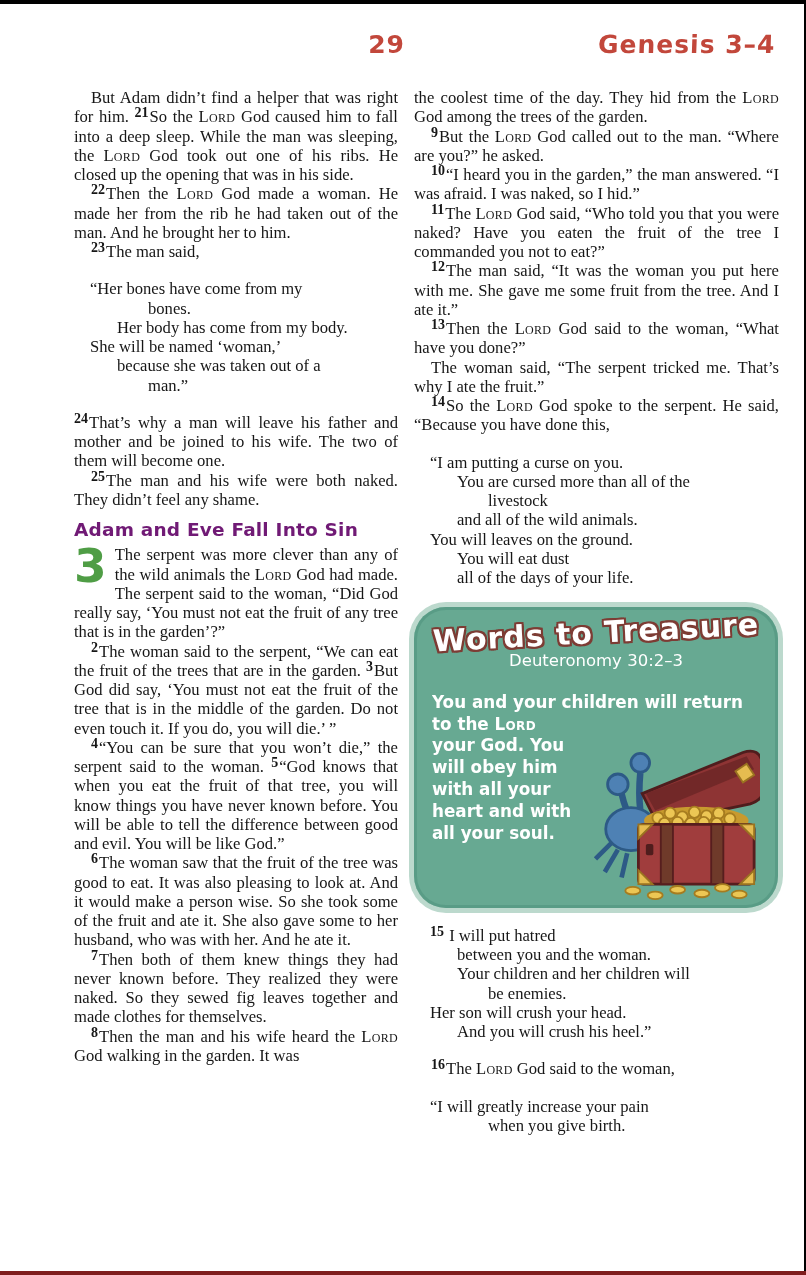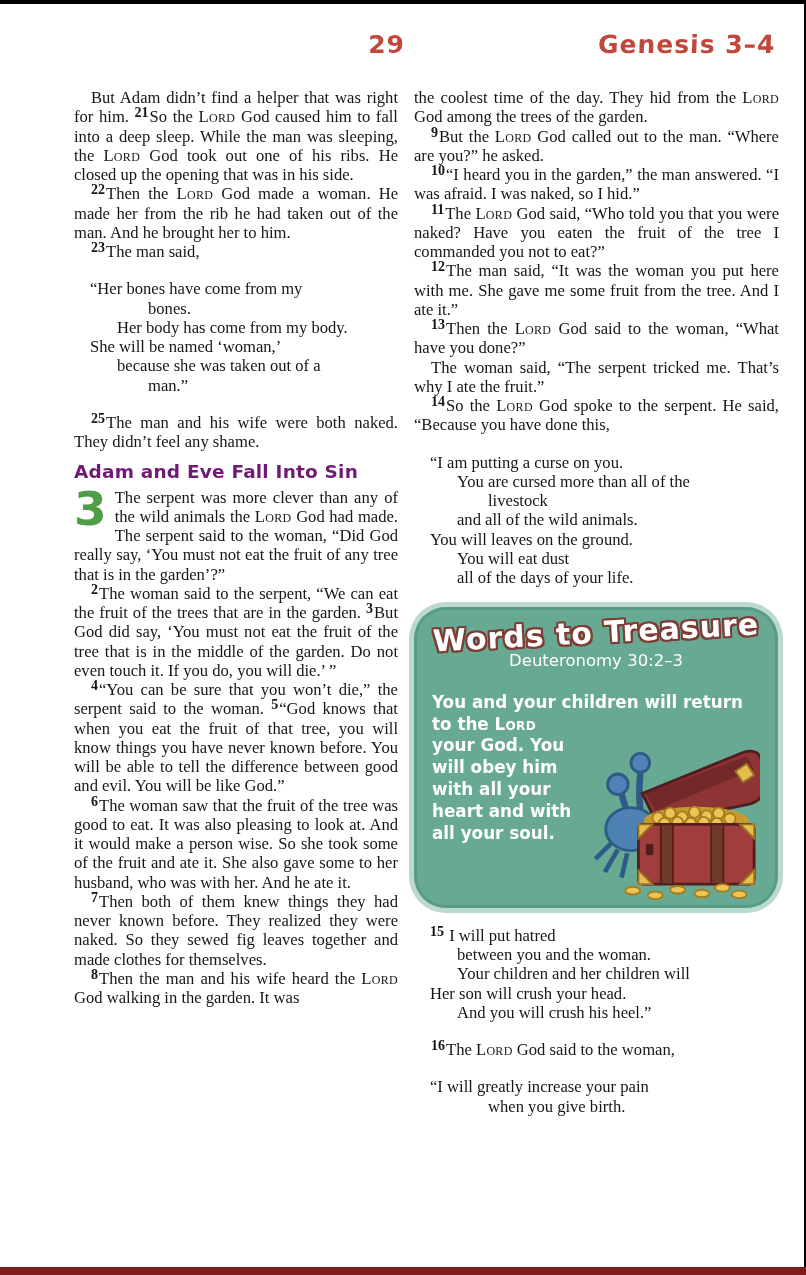--- a/index.html
+++ b/index.html
@@ -1,19 +1,19 @@
 <!DOCTYPE html>
 <html><head>
 <meta charset="utf-8">
 <style>
   html,body{margin:0;padding:0;background:#e8e8e8;}
   .page{
     position:relative;width:806px;height:1275px;margin:0 auto;background:#ffffff;
     font-family:"Liberation Serif",serif;color:#161616;overflow:hidden;
-    border-top:4px solid #000;border-bottom:8px solid #7f1d1d;box-sizing:border-box;
+    border-top:4px solid #000;border-bottom:4px solid #7f1d1d;box-sizing:border-box;
   }
   .edge-right{position:absolute;right:0;top:0;bottom:0;width:2px;background:#000;}
   
   .pghead{position:absolute;top:26px;left:0;right:30px;height:34px;
     font-family:"DejaVu Sans",sans-serif;font-weight:700;color:#c2473b;}
   .pagenum{position:absolute;left:50%;transform:translateX(-54%);font-size:25px;letter-spacing:1px;}
   .pgtitle{position:absolute;right:0;font-size:25px;letter-spacing:1px;transform:skewX(-2deg);}
   
   .content{position:absolute;top:84px;left:74px;display:grid;grid-template-columns:324px 365px;column-gap:16px;}
   .col{font-size:16.6px;line-height:19.25px;text-align:justify;}
@@ -66,20 +66,21 @@
         <p class="para ind"><sup class="vn">22</sup>Then the <span class="sc">Lord</span> God made a woman. He made her from the rib he had taken out of the man. And he brought her to him.</p>
         <p class="para ind"><sup class="vn">23</sup>The man said,</p>
         <div class="poem">
           <div class="pline lvl0">“Her bones have come from my</div>
           <div class="pline lvl2">bones.</div>
           <div class="pline lvl1">Her body has come from my body.</div>
           <div class="pline lvl0">She will be named ‘woman,’</div>
           <div class="pline lvl1">because she was taken out of a</div>
           <div class="pline lvl2">man.”</div>
         </div>
+        <p class="para"><sup class="vn">24</sup>That’s why a man will leave his father and mother and be joined to his wife. The two of them will become one.</p>
         <p class="para ind"><sup class="vn">25</sup>The man and his wife were both naked. They didn’t feel any shame.</p>
         <h2 class="sect">Adam and Eve Fall Into Sin</h2>
         <p class="para"><span class="dropcap">3</span>The serpent was more clever than any of the wild animals the <span class="sc">Lord</span> God had made. The serpent said to the woman, “Did God really say, ‘You must not eat the fruit of any tree that is in the garden’?”</p>
         <p class="para ind"><sup class="vn">2</sup>The woman said to the serpent, “We can eat the fruit of the trees that are in the garden. <sup class="vn">3</sup>But God did say, ‘You must not eat the fruit of the tree that is in the middle of the garden. Do not even touch it. If you do, you will die.’ ”</p>
         <p class="para ind"><sup class="vn">4</sup>“You can be sure that you won’t die,” the serpent said to the woman. <sup class="vn">5</sup>“God knows that when you eat the fruit of that tree, you will know things you have never known before. You will be able to tell the difference between good and evil. You will be like God.”</p>
         <p class="para ind"><sup class="vn">6</sup>The woman saw that the fruit of the tree was good to eat. It was also pleasing to look at. And it would make a person wise. So she took some of the fruit and ate it. She also gave some to her husband, who was with her. And he ate it.</p>
         <p class="para ind"><sup class="vn">7</sup>Then both of them knew things they had never known before. They realized they were naked. So they sewed fig leaves together and made clothes for themselves.</p>
         <p class="para ind"><sup class="vn">8</sup>Then the man and his wife heard the <span class="sc">Lord</span> God walking in the garden. It was</p>
       </div>
     <div class="col" id="rightcol">
@@ -152,20 +153,21 @@
                   <ellipse cx="172" cy="174" rx="8" ry="4"></ellipse>
                 </g>
               </svg></div>
             <p class="wtt-verse">You and your children will return to the <span class="sc">Lord</span> your God. You will obey him with all your heart and with all your soul.</p>
           </div>
         </div>
         <div class="poem">
           <div class="pline lvl0"><sup class="vn">15</sup> I will put hatred</div>
           <div class="pline lvl1">between you and the woman.</div>
           <div class="pline lvl1">Your children and her children will</div>
+          <div class="pline lvl2">be enemies.</div>
           <div class="pline lvl0">Her son will crush your head.</div>
           <div class="pline lvl1">And you will crush his heel.”</div>
         </div>
         <p class="para ind"><sup class="vn">16</sup>The <span class="sc">Lord</span> God said to the woman,</p>
         <div class="poem">
           <div class="pline lvl0">“I will greatly increase your pain</div>
           <div class="pline lvl2">when you give birth.</div>
         </div>
       </div>
   </main>

